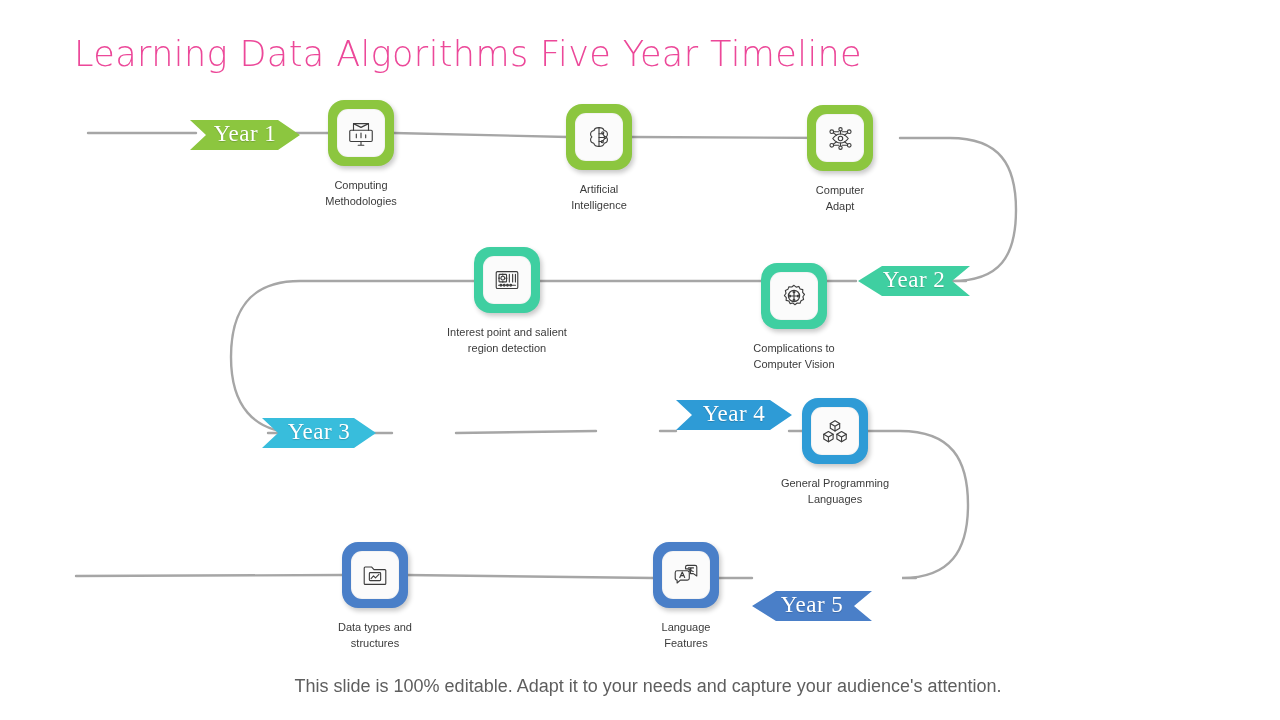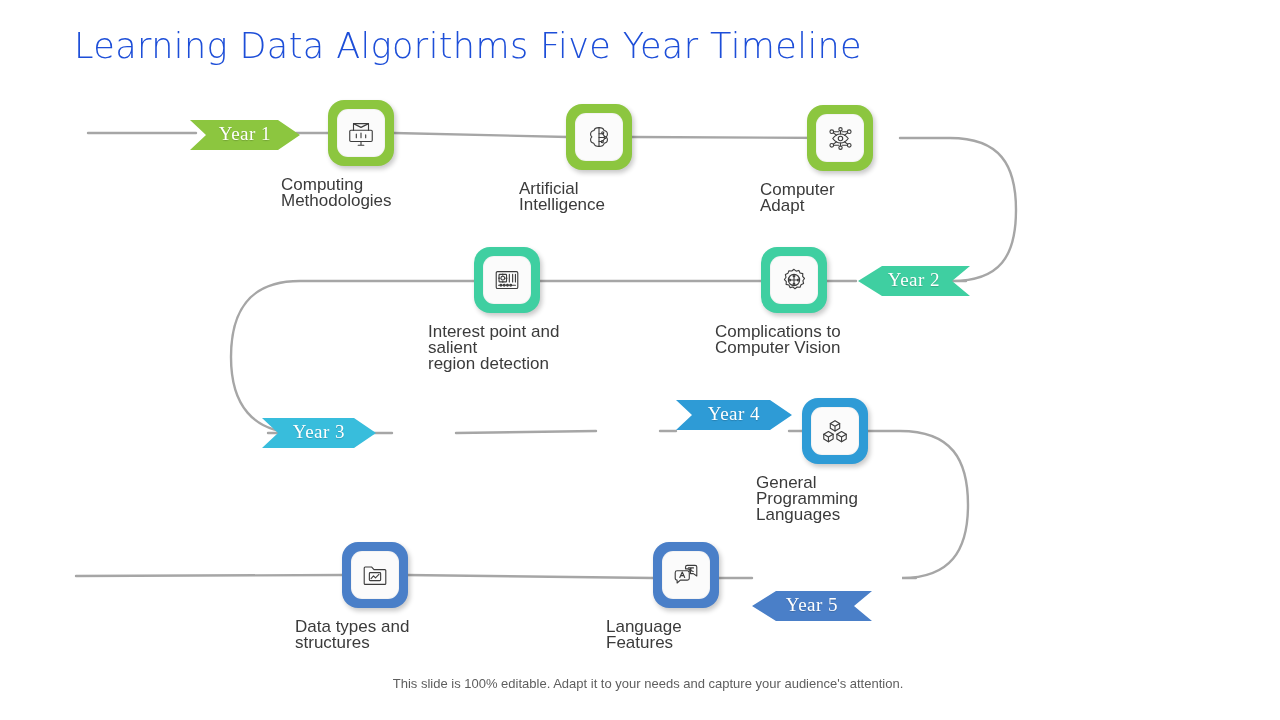--- a/index.html
+++ b/index.html
@@ -5,63 +5,63 @@
   html,body{margin:0;padding:0;}
   body{
     width:1280px;height:720px;background:#ffffff;overflow:hidden;
     font-family:"Liberation Sans", sans-serif;
     -webkit-font-smoothing:antialiased;
   }
   .slide{position:relative;width:1280px;height:720px;}
 
   
   .title{
-    position:absolute;left:74px;top:26px;
+    position:absolute;left:74px;top:34px;
     font-family:"DejaVu Sans", sans-serif;
     font-size:35px;font-weight:300;letter-spacing:.4px;
-    color:#1d4ed8;white-space:nowrap;
+    color:#ec4899;white-space:nowrap;
   }
 
   
   .connectors{position:absolute;left:0;top:0;width:1280px;height:720px;}
 
   
   .banner{position:absolute;height:30px;}
   .banner svg{position:absolute;left:0;top:0;overflow:visible;}
   .banner .blabel{
     position:absolute;left:0;top:0;width:100%;height:28px;
     display:flex;align-items:center;justify-content:center;
     font-family:"Liberation Serif", serif;
-    font-size:19px;color:#ffffff;letter-spacing:.5px;
+    font-size:23px;color:#ffffff;letter-spacing:.5px;
     text-shadow:0 1px 1px rgba(0,0,0,.18);
     pointer-events:none;
   }
 
   
   .node{position:absolute;width:160px;}
   .tile{
     position:relative;margin:0 auto;width:66px;height:66px;border-radius:16px;
     box-shadow:2px 3px 5px rgba(0,0,0,.22);
     display:flex;align-items:center;justify-content:center;
   }
   .tile .inner{
     width:48px;height:48px;border-radius:11px;background:#fbfbfb;
     box-shadow:inset 0 0 0 1px rgba(0,0,0,.03);
     display:flex;align-items:center;justify-content:center;
   }
   .tile .inner svg{display:block;}
   .node .caption{
-    margin-top:11px;
-    font-size:17px;line-height:16px;color:#3b3b3b;
+    margin-top:11px;text-align:center;
+    font-size:11px;line-height:16px;color:#3b3b3b;
   }
 
   
   .footer{
     position:absolute;left:0;right:0;top:676px;text-align:center;
-    font-size:13px;color:#5e5e5e;padding-left:16px;
+    font-size:18px;color:#5e5e5e;padding-left:16px;
   }
 </style>
 </head>
 <body>
 
 <div class="slide">
 
   <div class="title">Learning Data Algorithms Five Year Timeline</div>
 
   <svg class="connectors" viewBox="0 0 1280 720" width="1280" height="720" aria-hidden="true">
@@ -212,21 +212,21 @@
           <circle cx="20" cy="21.6" r=".9"></circle>
         </svg>
       </div>
     </div>
     <div class="caption">
       <div>Interest point and salient</div>
       <div>region detection</div>
     </div>
   </div>
 
-  <div class="node" style="left:715px;top:247px;width:158px;">
+  <div class="node" style="left:715px;top:263px;width:158px;">
     <div class="tile" style="background:#3FCFA1;">
       <div class="inner">
         <svg width="30" height="30" viewBox="0 0 32 32" fill="none" stroke="#3d3d3d" stroke-width="1.2" stroke-linecap="round" stroke-linejoin="round">
           <path d="M16 4.6l2.3 1.9 2.9-.7 1.3 2.7 2.9.7-.2 3 2 2.2-1.7 2.4.7 2.9-2.7 1.3-1.1 2.8-3-.3-2.4 1.8-2.3-1.9-2.9.7-1.3-2.7-2.9-.7.2-3-2-2.2 1.7-2.4-.7-2.9 2.7-1.3 1.1-2.8 3 .3Z"></path>
           <circle cx="16" cy="16" r="6"></circle>
           <path d="M16 11.4v9.2M11.4 16h9.2"></path>
           <circle cx="16" cy="11.4" r="1"></circle>
           <circle cx="16" cy="20.6" r="1"></circle>
           <circle cx="11.4" cy="16" r="1"></circle>
           <circle cx="20.6" cy="16" r="1"></circle>

